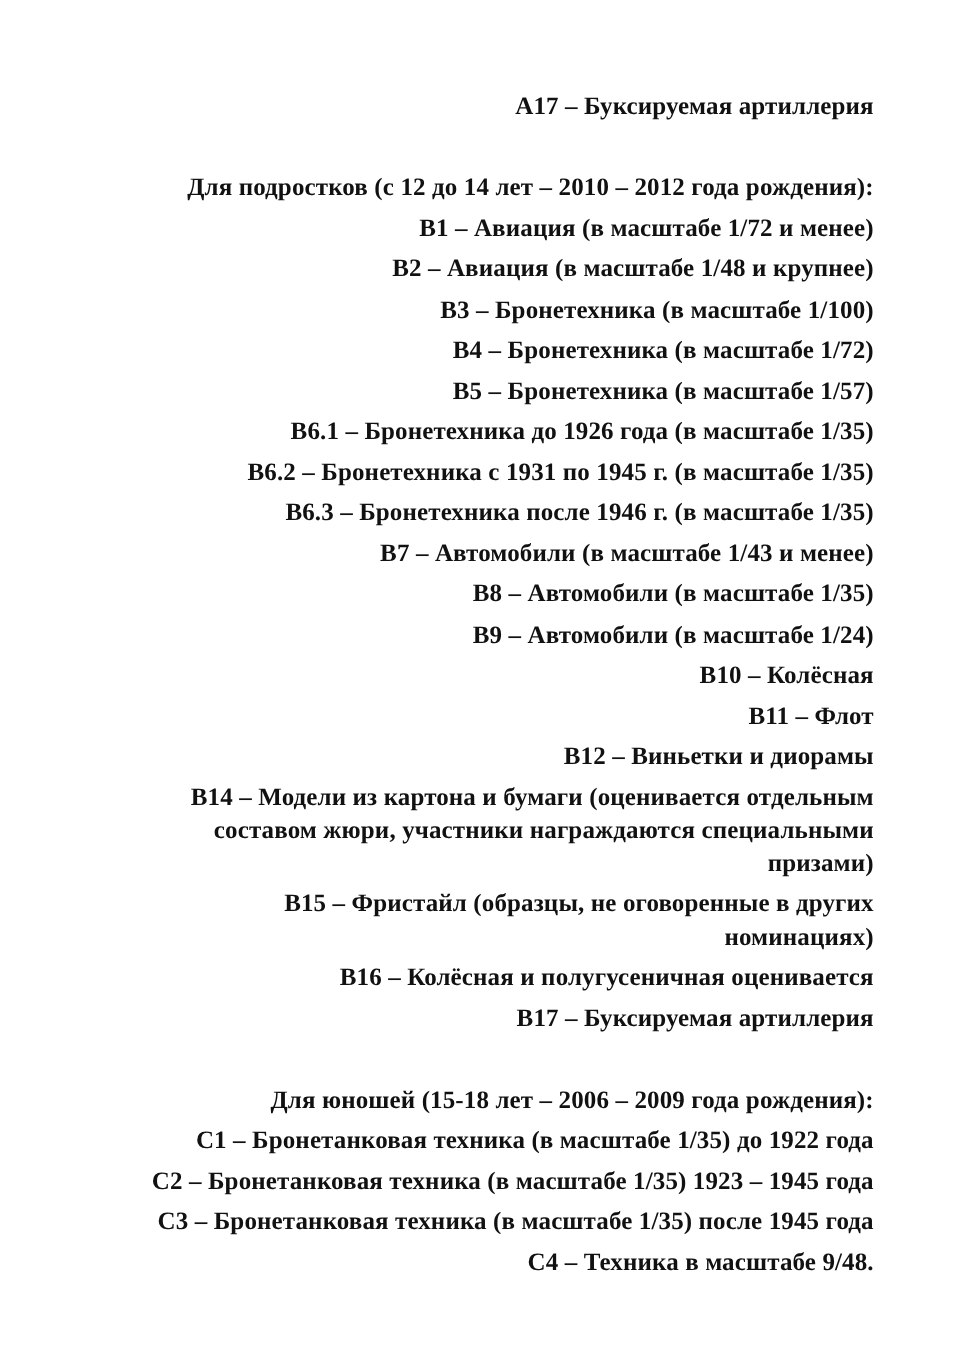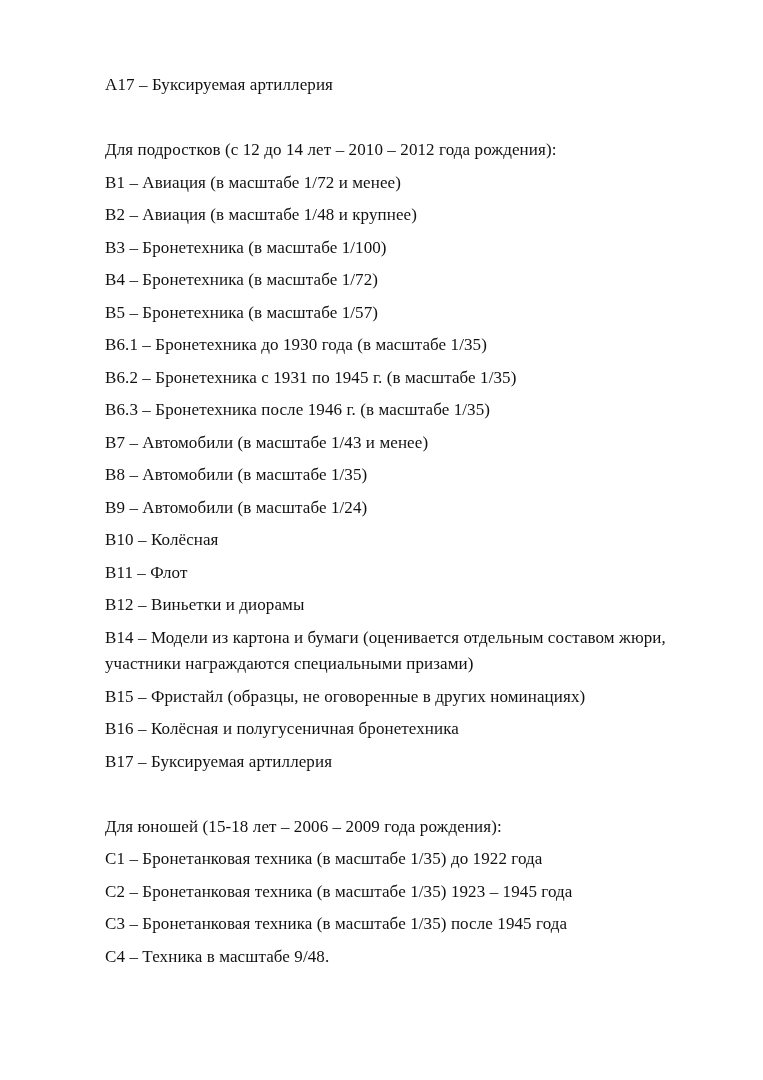--- a/index.html
+++ b/index.html
@@ -17,25 +17,26 @@
     color: #111111;
   }
   .text-block {
     position: absolute;
     left: 105px;
     top: 72px;
     width: 594px;
   }
   .line {
     margin: 0 0 6px 0;
-    font-size: 17px;
+    font-size: 20px;
     line-height: 26.5px;
-    font-weight: 400;
+    font-weight: 700;
     letter-spacing: 0.1px;
     white-space: normal;
+    text-align: right;
   }
   .blank {
     height: 26.5px;
     margin: 0 0 6px 0;
   }
 </style>
 </head>
 <body>
 
 <div class="page">
@@ -44,32 +45,32 @@
     <p class="line">А17 – Буксируемая артиллерия</p>
 
     <div class="blank"></div>
 
     <p class="line">Для подростков (с 12 до 14 лет – 2010 – 2012 года рождения):</p>
     <p class="line">В1 – Авиация (в масштабе 1/72 и менее)</p>
     <p class="line">В2 – Авиация (в масштабе 1/48 и крупнее)</p>
     <p class="line">В3 – Бронетехника (в масштабе 1/100)</p>
     <p class="line">В4 – Бронетехника (в масштабе 1/72)</p>
     <p class="line">В5 – Бронетехника (в масштабе 1/57)</p>
-    <p class="line">В6.1 – Бронетехника до 1930 года (в масштабе 1/35)</p>
+    <p class="line">В6.1 – Бронетехника до 1926 года (в масштабе 1/35)</p>
     <p class="line">В6.2 – Бронетехника с 1931 по 1945 г. (в масштабе 1/35)</p>
     <p class="line">В6.3 – Бронетехника после 1946 г. (в масштабе 1/35)</p>
     <p class="line">В7 – Автомобили (в масштабе 1/43 и менее)</p>
     <p class="line">В8 – Автомобили (в масштабе 1/35)</p>
     <p class="line">В9 – Автомобили (в масштабе 1/24)</p>
     <p class="line">В10 – Колёсная</p>
     <p class="line">В11 – Флот</p>
     <p class="line">В12 – Виньетки и диорамы</p>
     <p class="line">В14 – Модели из картона и бумаги (оценивается отдельным составом жюри, участники награждаются специальными призами)</p>
     <p class="line">В15 – Фристайл (образцы, не оговоренные в других номинациях)</p>
-    <p class="line">В16 – Колёсная и полугусеничная бронетехника</p>
+    <p class="line">В16 – Колёсная и полугусеничная оценивается</p>
     <p class="line">В17 – Буксируемая артиллерия</p>
 
     <div class="blank"></div>
 
     <p class="line">Для юношей (15-18 лет – 2006 – 2009 года рождения):</p>
     <p class="line">С1 – Бронетанковая техника (в масштабе 1/35) до 1922 года</p>
     <p class="line">С2 – Бронетанковая техника (в масштабе 1/35) 1923 – 1945 года</p>
     <p class="line">С3 – Бронетанковая техника (в масштабе 1/35) после 1945 года</p>
     <p class="line">С4 – Техника в масштабе 9/48.</p>
 

